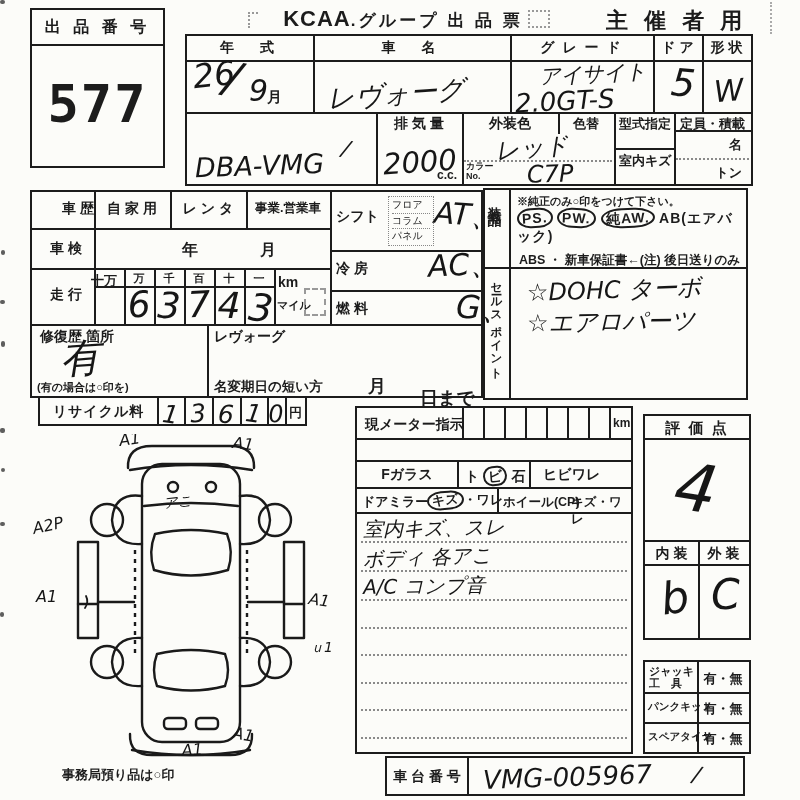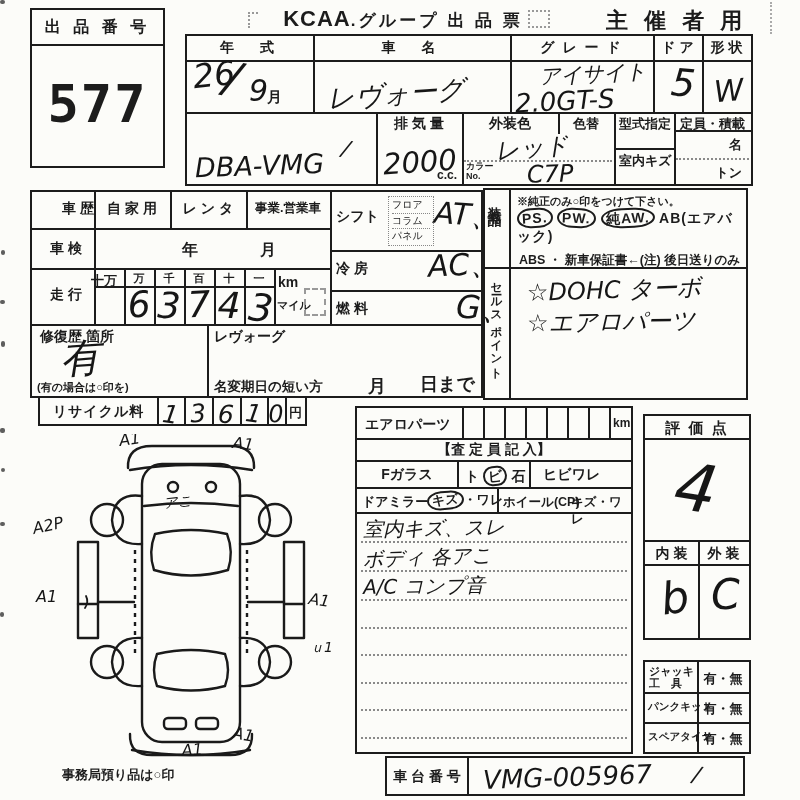--- a/index.html
+++ b/index.html
@@ -144,21 +144,21 @@
     <div class="abs b" style="left:245px;top:106px;font-size:11px">マイル</div>
     <div class="abs" style="left:272px;top:96px;width:22px;height:28px;border:2px dashed #999"></div>
 
     <div class="abs b" style="left:8px;top:136px;font-size:14px">修復歴 箇所</div>
     <div class="abs hw" style="left:28px;top:146px;font-size:40px;transform:rotate(-4deg)">有</div>
     <div class="abs b" style="left:5px;top:188px;font-size:11px">(有の場合は○印を)</div>
 
     <div class="abs b" style="left:182px;top:136px;font-size:14px">レヴォーグ</div>
     <div class="abs b" style="left:182px;top:186px;font-size:13.5px">名変期日の短い方</div>
     <div class="abs b" style="left:336px;top:182px;font-size:18px">月</div>
-    <div class="abs b" style="left:388px;top:180px;font-size:18px"><span>日まで</span></div>
+    <div class="abs b" style="left:388px;top:194px;font-size:18px"><span>日まで</span></div>
 
     <div class="abs b" style="left:304px;top:16px;font-size:14px">シフト</div>
     <div class="abs" style="left:356px;top:4px;width:46px;border:1px dotted #888;font-size:10px;font-weight:normal;line-height:1.45;padding:1px 3px">
       <div style="border-bottom:1px dotted #888">フロア</div>
       <div style="border-bottom:1px dotted #888">コラム</div>
       <div>パネル</div>
     </div>
     <div class="abs hw" style="left:402px;top:8px;font-size:30px;transform:rotate(4deg)">AT、</div>
     <div class="abs b" style="left:304px;top:68px;font-size:14px">冷 房</div>
     <div class="abs hw" style="left:396px;top:58px;font-size:30px;transform:rotate(-3deg)">AC、</div>
@@ -248,32 +248,31 @@
       <text class="note" x="6" y="100" font-size="16" transform="rotate(-12 6 100)">A2P</text>
       <text class="note" x="8" y="168" font-size="16">A1</text>
       <text class="note" x="280" y="170" font-size="16" transform="rotate(8 280 170)">A1</text>
       <text class="note" x="282" y="218" font-size="14">ｕ1</text>
       <text class="note" x="204" y="304" font-size="16" transform="rotate(10 204 304)">A1</text>
       <text class="note" x="154" y="322" font-size="16" transform="rotate(-4 154 322)">A1</text>
     </g>
   </svg>
 
   <div class="abs bd" style="left:355px;top:406px;width:278px;height:348px">
-    <div class="abs b" style="left:8px;top:8px;font-size:14px">エアロパーツ</div>
+    <div class="abs b" style="left:8px;top:8px;font-size:14px">現メーター指示</div>
     <div class="vl" style="left:105px;top:0;height:30px"></div>
     <div class="vl" style="left:126px;top:0;height:30px"></div>
     <div class="vl" style="left:147px;top:0;height:30px"></div>
     <div class="vl" style="left:168px;top:0;height:30px"></div>
     <div class="vl" style="left:189px;top:0;height:30px"></div>
     <div class="vl" style="left:210px;top:0;height:30px"></div>
     <div class="vl" style="left:231px;top:0;height:30px"></div>
     <div class="vl" style="left:252px;top:0;height:30px"></div>
     <div class="abs b" style="left:256px;top:8px;font-size:12px">km</div>
     <div class="hl" style="left:0;top:30px;width:274px"></div>
-    <div class="abs c b" style="left:0;top:33px;width:274px;font-size:14px">【査 定 員 記 入】</div>
     <div class="hl" style="left:0;top:52px;width:274px"></div>
     <div class="vl" style="left:100px;top:52px;height:27px"></div>
     <div class="abs c b" style="left:0;top:58px;width:100px;font-size:14px">Fガラス</div>
     <div class="abs b" style="left:108px;top:58px;font-size:14px">
       <span>ト</span>
       <span class="circ" style="transform:rotate(-4deg)">ビ</span>
       <span>石</span>
     </div>
     <div class="vl" style="left:172px;top:52px;height:27px"></div>
     <div class="abs b" style="left:186px;top:58px;font-size:14px">ヒビワレ</div>

